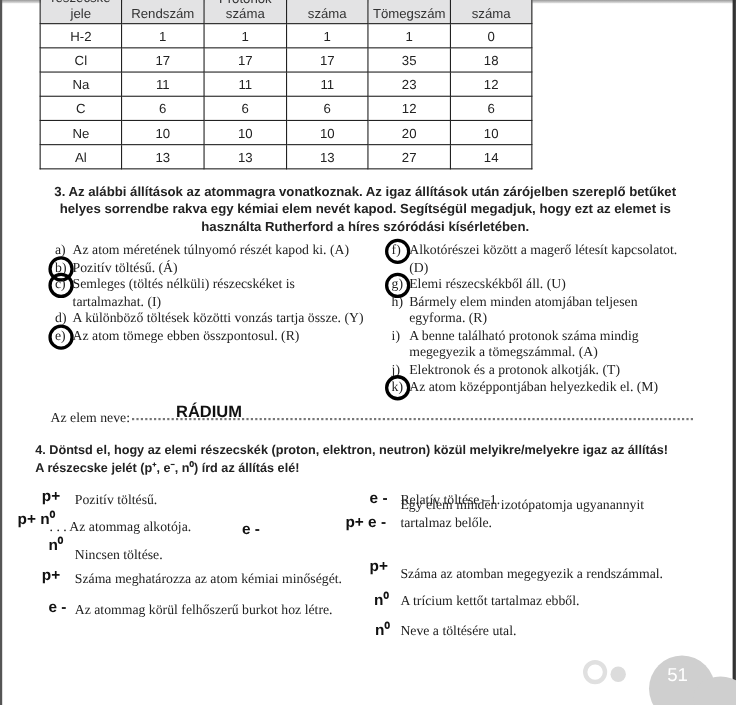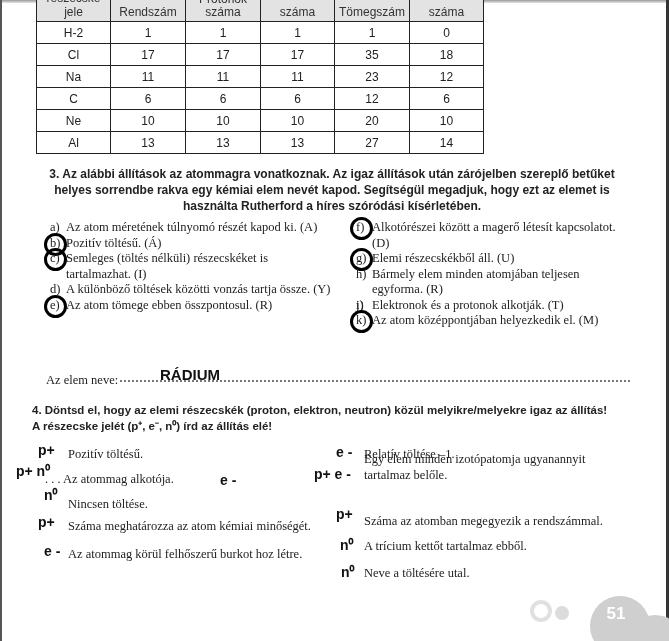--- a/index.html
+++ b/index.html
@@ -27,21 +27,21 @@
   .answer { position:absolute; left:160px; top:366px; font-size:15px; font-weight:bold; color:#111; }
 
   .task4 { position:absolute; left:32px; top:402px; width:610px; font-size:11.5px; font-weight:bold; line-height:16px; color:#222; }
   .sym { position:absolute; font-family:"Liberation Sans", sans-serif; font-weight:bold; font-size:14px; color:#111; }
   .stmt { position:absolute; }
 
   .deco1 { position:absolute; left:530px; top:600px; width:14px; height:14px; border:4px solid #e0e0e0; border-radius:50%; }
   .deco2 { position:absolute; left:555px; top:606px; width:14px; height:14px; background:#dcdcdc; border-radius:50%; }
   .pagebubble { position:absolute; left:590px; top:596px; width:60px; height:60px; background:#cfcfcf; border-radius:50%; }
   .pagebubble2 { position:absolute; left:630px; top:615px; width:50px; height:40px; background:#cfcfcf; border-radius:50%; }
-  .pagenum { position:absolute; left:596px; top:604px; width:40px; text-align:center; font-weight:bold; font-size:17px; color:#fff; }
+  .pagenum { position:absolute; left:596px; top:604px; width:40px; text-align:center; font-weight:normal; font-size:17px; color:#fff; }
 </style>
 </head>
 <body>
 
 <div class="topshadow"></div>
 <div class="leftedge"></div>
 <div class="rightedge"></div>
 
 <table class="atoms">
   <colgroup>
@@ -126,21 +126,21 @@
     <div class="item"><span class="lbl">a)</span><span>Az atom méretének túlnyomó részét kapod ki. (A)</span></div>
     <div class="item"><span class="lbl">b)</span><span class="circle" style="left: 8px; top: -3px;"></span><span>Pozitív töltésű. (Á)</span></div>
     <div class="item"><span class="lbl">c)</span><span class="circle" style="left: 8px; top: -3px;"></span><span>Semleges (töltés nélküli) részecskéket is tartalmazhat. (I)</span></div>
     <div class="item"><span class="lbl">d)</span><span>A különböző töltések közötti vonzás tartja össze. (Y)</span></div>
     <div class="item"><span class="lbl">e)</span><span class="circle" style="left: 8px; top: -3px;"></span><span>Az atom tömege ebben összpontosul. (R)</span></div>
   </div>
 <div class="col serif" id="rightcol" style="left:342px; top:220px; width:290px;">
     <div class="item"><span class="lbl">f)</span><span class="circle" style="left: 8px; top: -3px;"></span><span>Alkotórészei között a magerő létesít kapcsolatot. (D)</span></div>
     <div class="item"><span class="lbl">g)</span><span class="circle" style="left: 8px; top: -3px;"></span><span>Elemi részecskékből áll. (U)</span></div>
     <div class="item"><span class="lbl">h)</span><span>Bármely elem minden atomjában teljesen egyforma. (R)</span></div>
-    <div class="item"><span class="lbl">i)</span></div>
+    <div class="item"><span class="lbl">i)</span><span>A benne található protonok száma mindig megegyezik a tömegszámmal. (A)</span></div>
     <div class="item"><span class="lbl">j)</span><span>Elektronok és a protonok alkotják. (T)</span></div>
     <div class="item"><span class="lbl">k)</span><span class="circle" style="left: 8px; top: -3px;"></span><span>Az atom középpontjában helyezkedik el. (M)</span></div>
   </div>
 
 <div class="elem-name serif">Az elem neve:</div>
 <div class="elem-dots"></div>
 <div class="answer">RÁDIUM</div>
 
 <div class="task4">
   <div>4. Döntsd el, hogy az elemi részecskék (proton, elektron, neutron) közül melyikre/melyekre igaz az állítás!</div>

